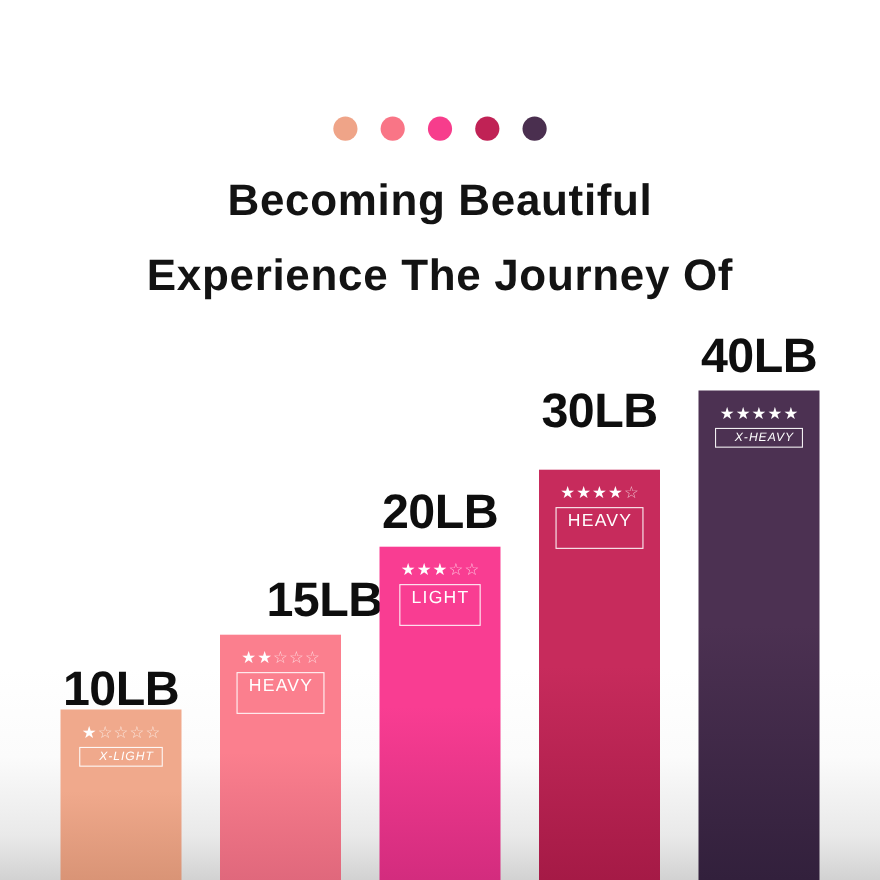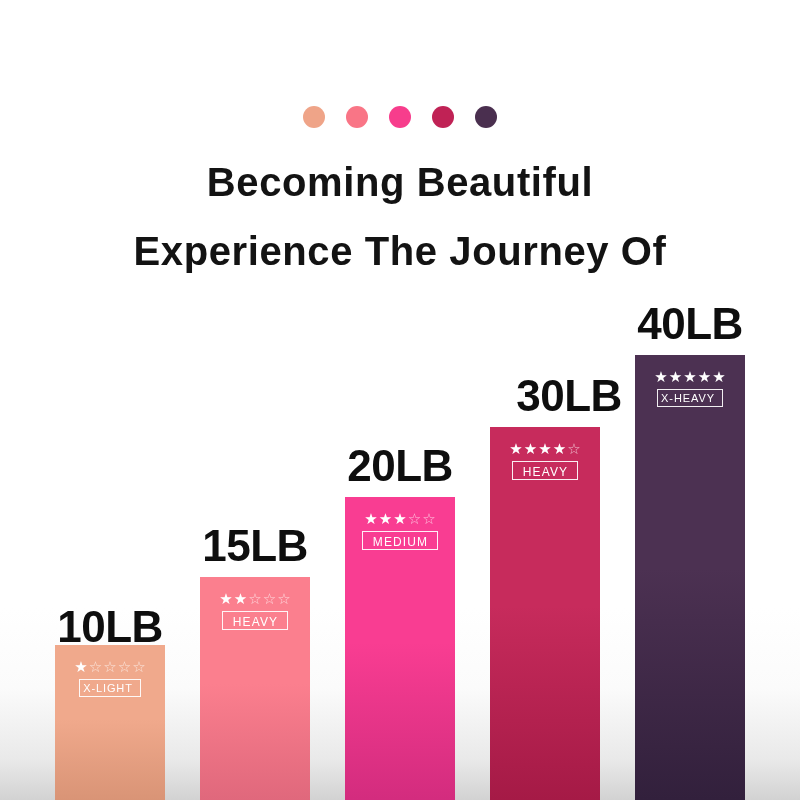--- a/index.html
+++ b/index.html
@@ -105,30 +105,31 @@
     font-size: 15px;
     line-height: 1;
     color: #ffffff;
     letter-spacing: 0px;
   }
   .star-empty { opacity: 0.68; }
 
   .level-box {
     border: 1.6px solid rgba(255,255,255,0.92);
     color: #ffffff;
-    font-size: 12px;
+    font-size: 16px;
     letter-spacing: 1.1px;
-    padding: 3px 9px 0 10px;
+    padding: 3px 9px 15px 10px;
     white-space: nowrap;
     text-align: center;
   }
   .level-box.small {
     font-size: 11px;
     letter-spacing: 0.9px;
-    padding: 2px 7px 2px 3px;
+    padding: 2px 7px 2px 17px;
+    font-style: italic;
   }
 </style>
 </head>
 <body>
 
 <div id="poster">
 
   <div id="dot-row">
       <span class="dot" style="background: rgb(239, 164, 136);"></span>
       <span class="dot" style="background: rgb(249, 117, 134);"></span>
@@ -164,51 +165,51 @@
             <div class="stars">
               <span class="star-filled">★</span>
               <span class="star-filled">★</span>
               <span class="star-empty">☆</span>
               <span class="star-empty">☆</span>
               <span class="star-empty">☆</span>
             </div>
             <div class="level-box">HEAVY</div>
           </div>
         </div>
-        <div class="weight-label" style="bottom: 229px;">15LB</div>
+        <div class="weight-label" style="bottom: 229px; margin-left: 40px;">15LB</div>
       </div>
       <div class="bar-group" style="left: 345px; width: 110px; height: 363px;">
         <div class="bar" style="height: 303px; background: linear-gradient(rgb(249, 61, 146) 0%, rgb(249, 61, 146) 48%, rgb(211, 44, 126) 100%);">
           <div class="badge" style="top: 14px;">
             <div class="stars">
               <span class="star-filled">★</span>
               <span class="star-filled">★</span>
               <span class="star-filled">★</span>
               <span class="star-empty">☆</span>
               <span class="star-empty">☆</span>
             </div>
-            <div class="level-box">MEDIUM</div>
+            <div class="level-box">LIGHT</div>
           </div>
         </div>
         <div class="weight-label" style="bottom: 309px;">20LB</div>
       </div>
       <div class="bar-group" style="left: 490px; width: 110px; height: 433px;">
         <div class="bar" style="height: 373px; background: linear-gradient(rgb(199, 43, 92) 0%, rgb(199, 43, 92) 48%, rgb(165, 26, 70) 100%);">
           <div class="badge" style="top: 14px;">
             <div class="stars">
               <span class="star-filled">★</span>
               <span class="star-filled">★</span>
               <span class="star-filled">★</span>
               <span class="star-filled">★</span>
               <span class="star-empty">☆</span>
             </div>
             <div class="level-box">HEAVY</div>
           </div>
         </div>
-        <div class="weight-label" style="bottom: 379px; margin-left: 24px;">30LB</div>
+        <div class="weight-label" style="bottom: 401px;">30LB</div>
       </div>
       <div class="bar-group" style="left: 635px; width: 110px; height: 505px;">
         <div class="bar" style="height: 445px; background: linear-gradient(rgb(76, 49, 82) 0%, rgb(76, 49, 82) 48%, rgb(50, 32, 60) 100%);">
           <div class="badge" style="top: 14px;">
             <div class="stars">
               <span class="star-filled">★</span>
               <span class="star-filled">★</span>
               <span class="star-filled">★</span>
               <span class="star-filled">★</span>
               <span class="star-filled">★</span>

